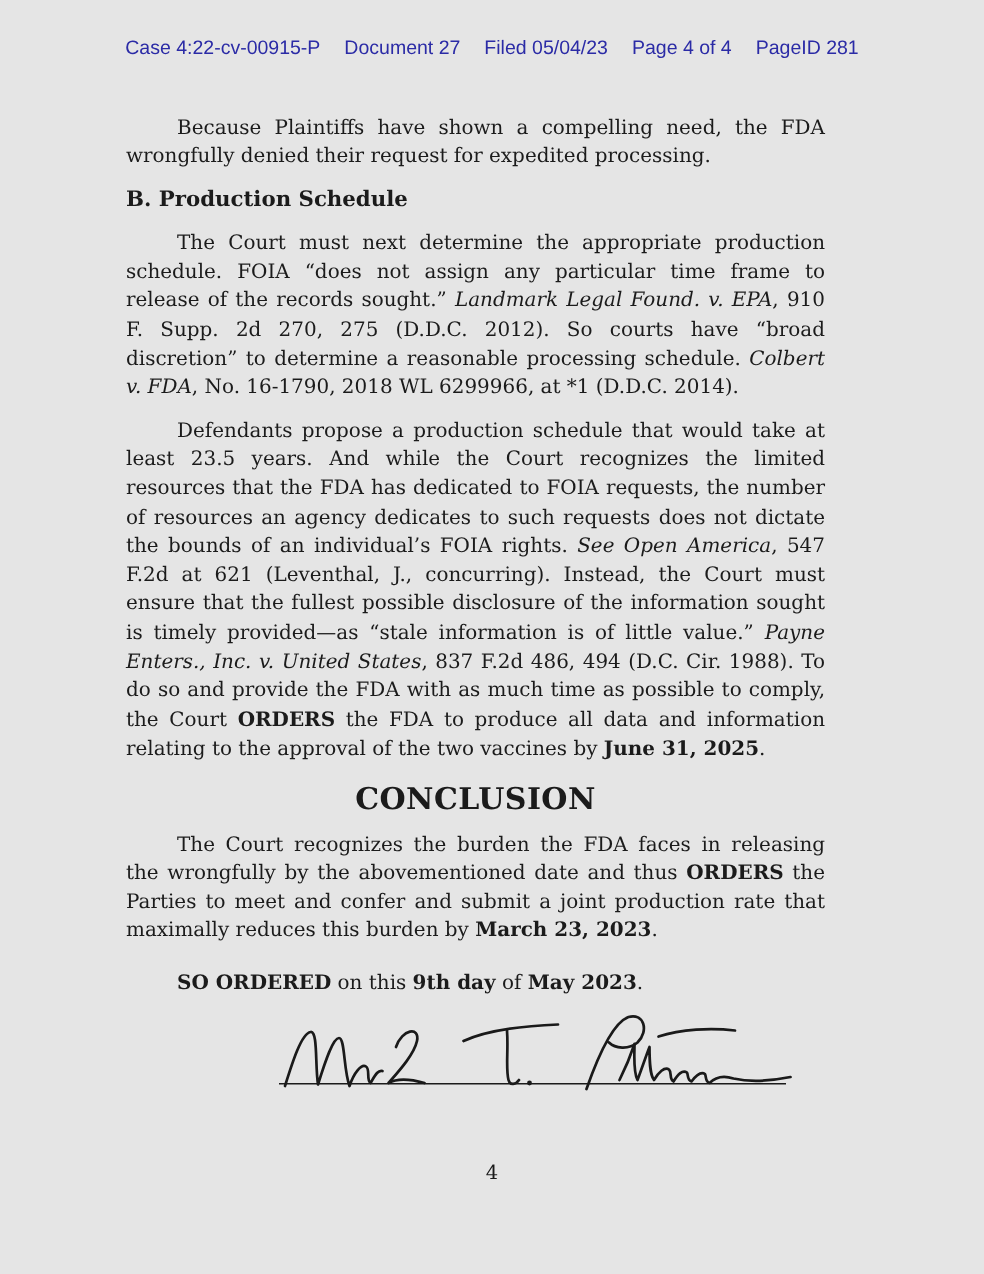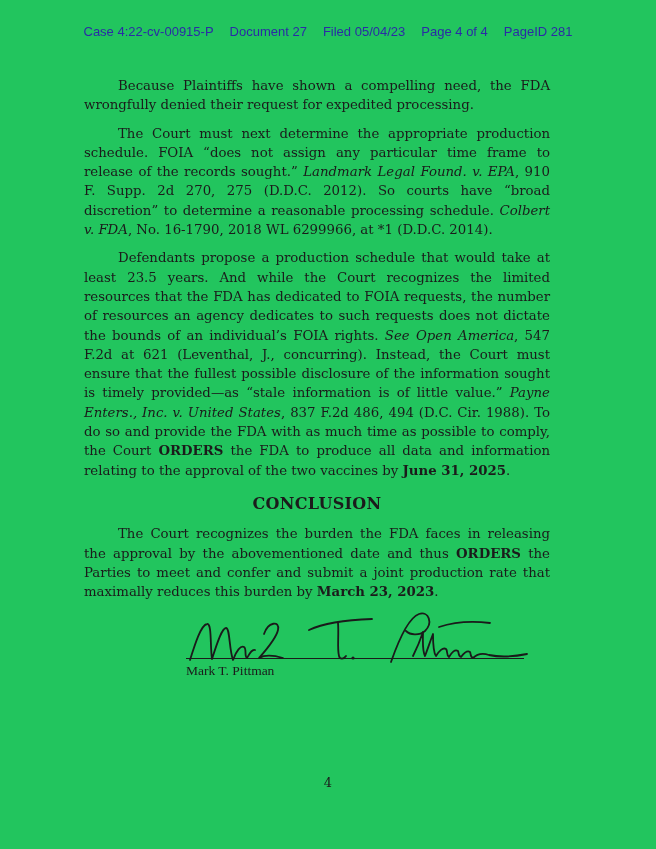--- a/index.html
+++ b/index.html
@@ -5,21 +5,21 @@
   html, body {
     margin: 0;
     padding: 0;
     background: #ffffff;
   }
   .page {
     position: relative;
     width: 656px;
     height: 849px;
     margin: 0 auto;
-    background: #22c55e;
+    background: #e5e5e5;
     color: var(--ink, #1b1b1b);
     font-family: "DejaVu Serif", serif;
     overflow: hidden;
   }
   .stamp {
     position: absolute;
     top: 24px;
     left: 0;
     right: 0;
     display: flex;
@@ -43,21 +43,21 @@
     margin: 0 0 9px 0;
     text-indent: 34px;
   }
   .section-heading {
     font-size: 14.2px;
     font-weight: bold;
     margin: 5px 0 10px 0;
     text-align: left;
   }
   .center-heading {
-    font-size: 16px;
+    font-size: 20px;
     font-weight: bold;
     text-align: center;
     margin: 14px 0 11px 0;
     letter-spacing: 0.3px;
   }
   .so-ordered {
     margin-top: 15px !important;
   }
   .sig-block {
     margin: 3px 0 0 102px;
@@ -102,47 +102,48 @@
     <span>Document 27</span>
     <span>Filed 05/04/23</span>
     <span>Page 4 of 4</span>
     <span>PageID 281</span>
   </div>
 
   <div class="content">
 
     <p><span>Because Plaintiffs have shown a compelling need, the FDA wrongfully denied their request for expedited processing.</span></p>
 
+    <div class="section-heading">B. Production Schedule</div>
 
     <p><span>The Court must next determine the appropriate production schedule. FOIA “does not assign any particular time frame to release of the records sought.” </span><i>Landmark Legal Found. v. EPA</i><span>, 910 F. Supp. 2d 270, 275 (D.D.C. 2012). So courts have “broad discretion” to determine a reasonable processing schedule. </span><i>Colbert v. FDA</i><span>, No. 16-1790, 2018 WL 6299966, at *1 (D.D.C. 2014).</span></p>
 
     <p><span>Defendants propose a production schedule that would take at least 23.5 years. And while the Court recognizes the limited resources that the FDA has dedicated to FOIA requests, the number of resources an agency dedicates to such requests does not dictate the bounds of an individual’s FOIA rights. </span><i>See Open America</i><span>, 547 F.2d at 621 (Leventhal, J., concurring). Instead, the Court must ensure that the fullest possible disclosure of the information sought is timely provided—as “stale information is of little value.” </span><i>Payne Enters., Inc. v. United States</i><span>, 837 F.2d 486, 494 (D.C. Cir. 1988). To do so and provide the FDA with as much time as possible to comply, the Court </span><b>ORDERS</b><span> the FDA to produce all data and information relating to the approval of the two vaccines by </span><b>June 31, 2025</b><span>.</span></p>
 
     <div class="center-heading">CONCLUSION</div>
 
-    <p><span>The Court recognizes the burden the FDA faces in releasing the approval by the abovementioned date and thus </span><b>ORDERS</b><span> the Parties to meet and confer and submit a joint production rate that maximally reduces this burden by </span><b>March 23, 2023</b><span>.</span></p>
+    <p><span>The Court recognizes the burden the FDA faces in releasing the wrongfully by the abovementioned date and thus </span><b>ORDERS</b><span> the Parties to meet and confer and submit a joint production rate that maximally reduces this burden by </span><b>March 23, 2023</b><span>.</span></p>
 
+    <p class="so-ordered"><b>SO ORDERED</b><span> on this </span><b>9th day</b><span> of </span><b>May 2023</b><span>.</span></p>
 
     <div class="sig-block">
       <svg class="sig-svg" width="345" height="56" viewBox="0 0 345 56" aria-hidden="true">
         <g fill="none" stroke="#1a1a1a" stroke-width="1.8" stroke-linecap="round" stroke-linejoin="round">
 
           <path d="M4,50 C9,34 15,15 21,14 C26,13 24,36 26,49 C31,33 36,18 40,18 C44,18 43,39 47,50 C50,41 55,35 58,37 C61,39 58,46 61,48 C64,43 66,39 69,40"></path>
           <path d="M78,24 C82,12 94,10 92,20 C90,29 80,40 73,48 C80,44 90,46 97,48"></path>
 
           <path d="M123,20 C138,13 160,10 186,9"></path>
           <path d="M152,13 C153,26 151,38 153,46 C154,50 158,49 160,46"></path>
           <circle cx="167" cy="48" r="1.6" fill="#1a1a1a" stroke="none"></circle>
 
           <path d="M205,52 C212,32 222,8 233,4 C243,1 247,13 239,21 C233,26 224,25 220,21"></path>
           <path d="M227,46 C231,38 235,28 237,22 C237,30 236,40 239,46 C242,38 245,29 247,24 C247,32 247,42 250,46 C253,41 257,37 260,39 C262,41 260,45 263,47 C266,42 269,39 272,41 C273,43 272,46 275,47 C278,43 281,40 284,42 C285,44 284,47 287,48 C291,44 297,43 303,45 C312,47 326,47 341,44"></path>
           <path d="M253,17 C268,12 288,11 304,13"></path>
         </g>
       </svg>
       <div class="sig-line"></div>
-      <div class="sig-name">Mark T. Pittman</div>
     </div>
 
   </div>
 
   <div class="footer">4</div>
 
 </div>
 
 </body></html>

